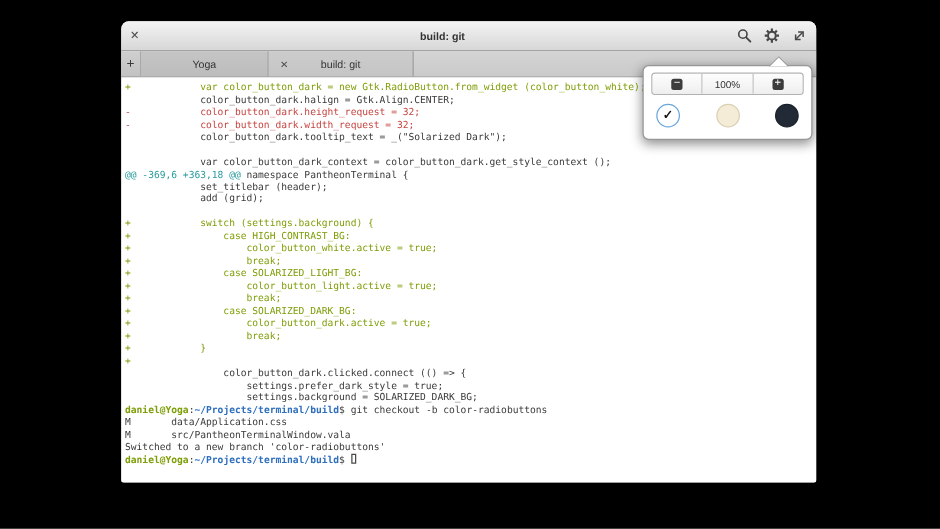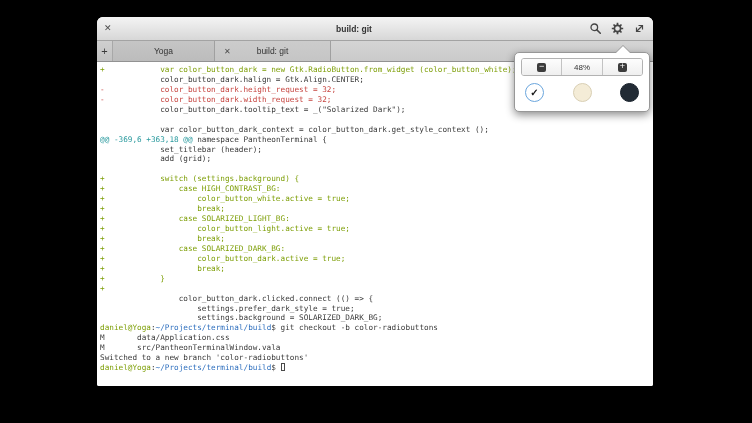--- a/index.html
+++ b/index.html
@@ -44,21 +44,21 @@
   .tab-label { pointer-events:none; }
   .tab-fill { flex:1; background:linear-gradient(#d4d4d4,#cacaca); }
   
   .terminal {
     flex:1; background:#ffffff; overflow:hidden;
     font-family:"DejaVu Sans Mono", monospace;
     font-size:7.7px; line-height:9.95px;
     padding:3px 0 0 3px; white-space:pre;
   }
   .terminal .row { height:9.95px; }
-  .terminal .user, .terminal .path { font-weight:normal;margin-top:13px; }
+  .terminal .user, .terminal .path { font-weight:bold;margin-top:13px; }
   .cursor {
     display:inline-block; width:4px; height:8px;
     border:1px solid #4a4a4a; box-sizing:border-box;
     vertical-align:-1px;
   }
   
   .popover {
     position:absolute; left:514px; top:52px; width:134px; height:58px;
     background:#fff; border:1px solid #979797; border-radius:5px;
     box-shadow:0 3px 9px rgba(0,0,0,.45); z-index:10;
@@ -152,21 +152,21 @@
 </div>
 
 <div class="popover">
   <div class="pop-arrow-b"></div>
   <div class="pop-arrow"></div>
 
   <div class="zoom-group">
     <span class="zoom-cell">
       <span class="sym-btn">−</span>
     </span>
-    <span class="zoom-cell">48%</span>
+    <span class="zoom-cell">100%</span>
     <span class="zoom-cell">
       <span class="sym-btn">+</span>
     </span>
   </div>
 
   <div class="swatches">
     <span class="swatch" style="background: rgb(255, 255, 255); border: 1.5px solid rgb(107, 166, 221);">
       <span class="check" style="display: block;">✓</span>
     </span>
     <span class="swatch" style="background: rgb(244, 236, 215); border: 1px solid rgb(217, 207, 180);">

